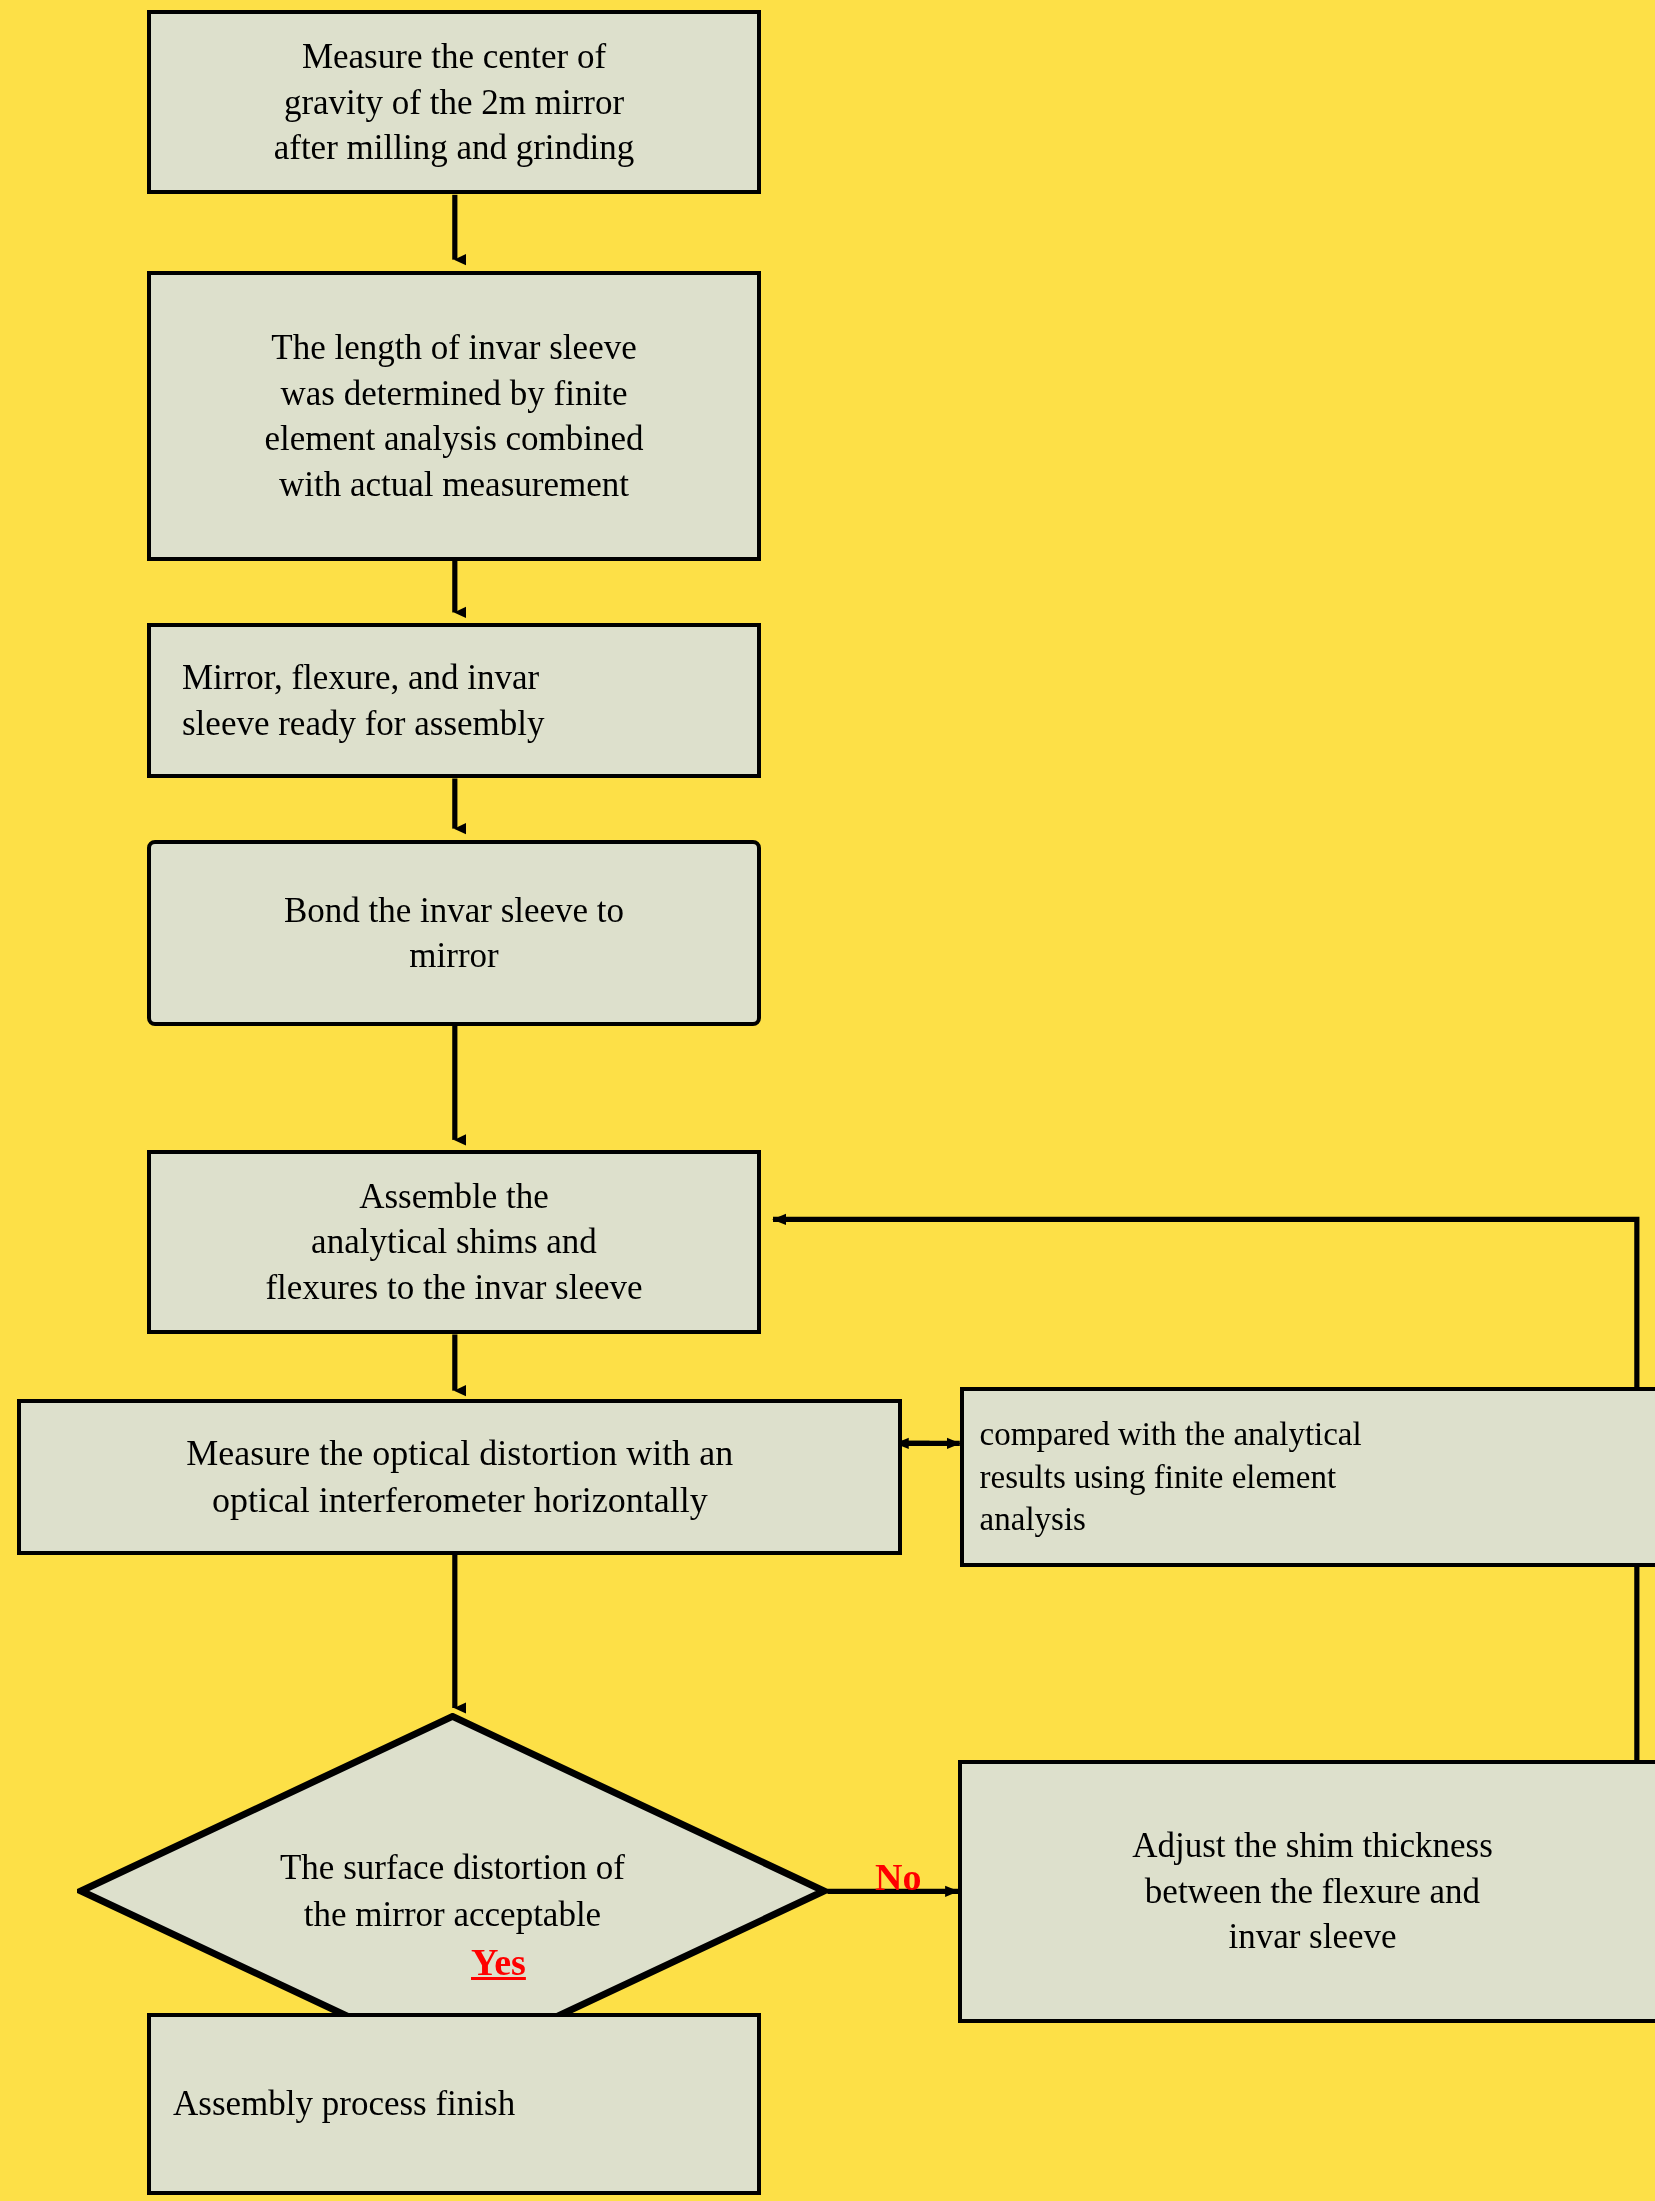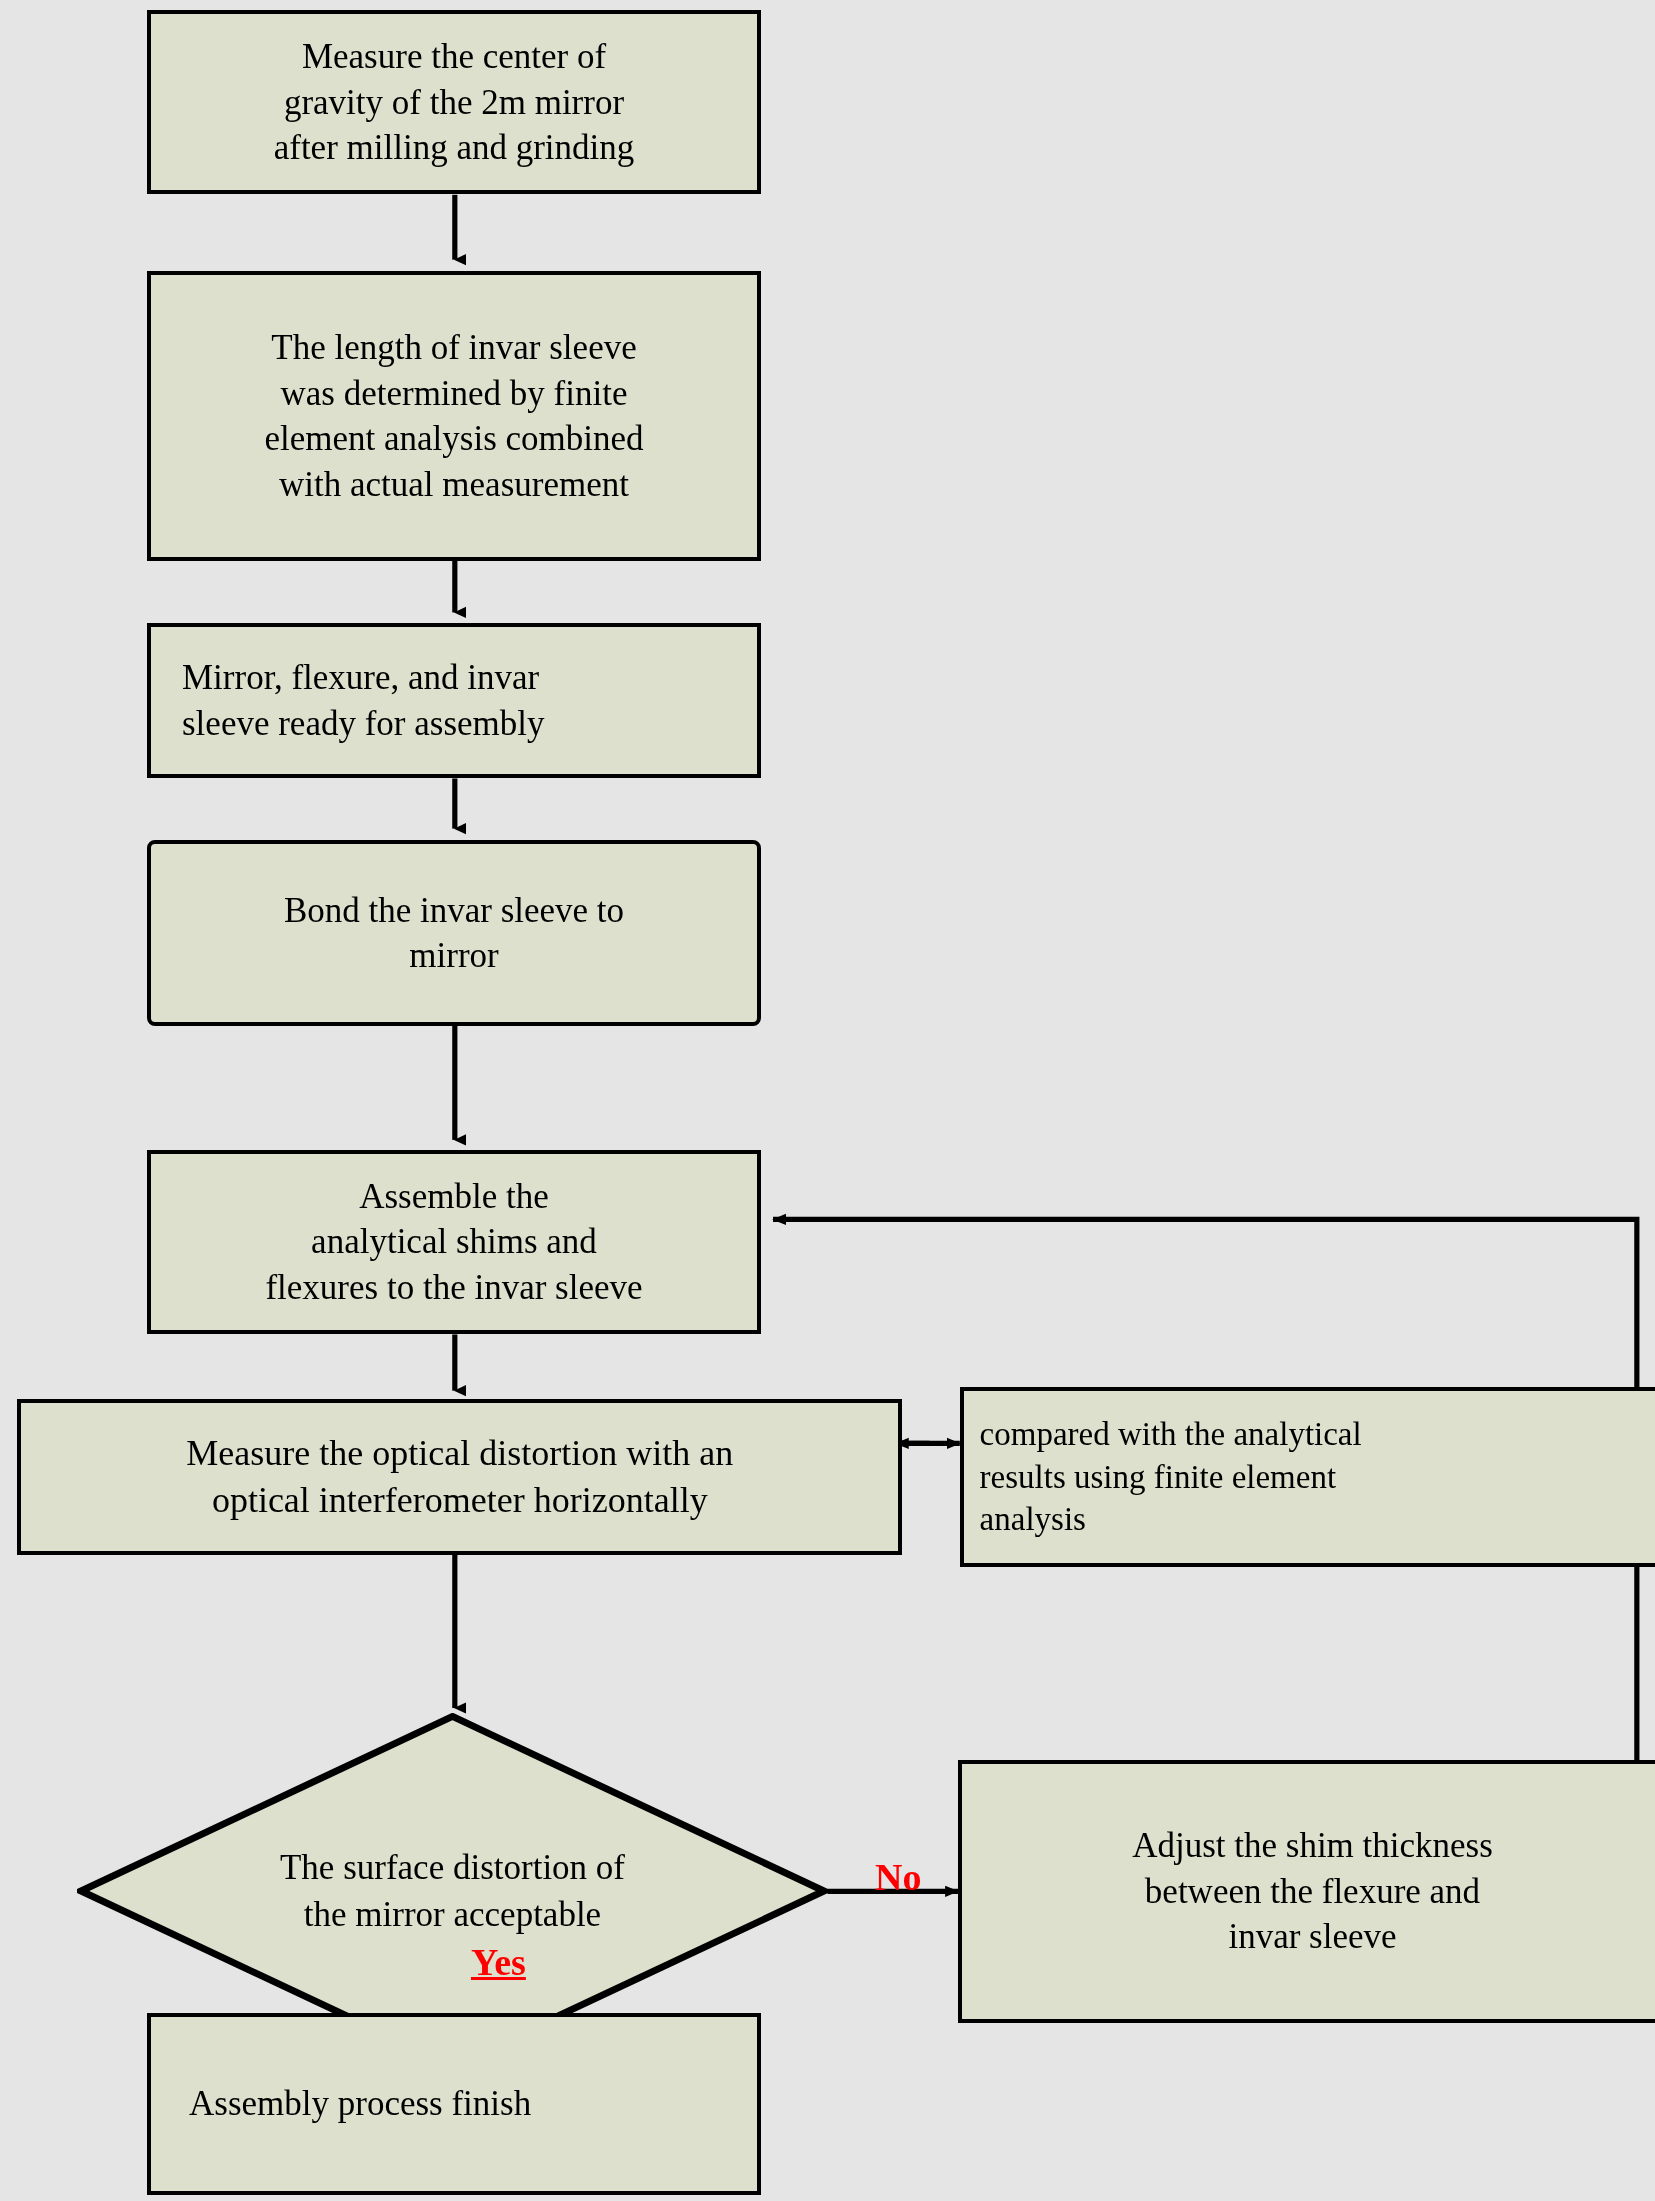--- a/index.html
+++ b/index.html
@@ -5,21 +5,21 @@
 <style>
   html, body {
     margin: 0;
     padding: 0;
     background: #ffffff;
   }
   #canvas {
     position: relative;
     width: 1655px;
     height: 2202px;
-    background: #e5e5e5;
+    background: #fde047;
     overflow: hidden;
     font-family: "Liberation Serif", "DejaVu Serif", serif;
   }
   svg.connectors {
     position: absolute;
     left: 0;
     top: 0;
     width: 1655px;
     height: 2202px;
     pointer-events: none;
@@ -147,21 +147,21 @@
     <div class="label" style="font-size:35px;">The surface distortion of
 the mirror acceptable</div>
   </div>
 
   <div class="node" style="left:958px; top:1760px; width:709px; height:263px; font-size:35px;">
     <span class="txt">Adjust the shim thickness
 between the flexure and
 invar sleeve</span>
   </div>
 
-  <div class="node" style="left:147px; top:2013px; width:614px; height:182px; font-size:35px; justify-content:flex-end; text-align:left; padding-left:38px;">
+  <div class="node" style="left:147px; top:2013px; width:614px; height:182px; font-size:35px; justify-content:flex-end; text-align:left; padding-left:22px;">
     <span class="txt" style="text-align:left;">Assembly process finish</span>
   </div>
 
   <div class="edge-label" style="left:875px; top:1855px; font-size:38px;">No</div>
 
   <div class="edge-label" style="left:471px; top:1940px; font-size:38px;text-decoration:underline;">Yes</div>
 
 </div>
 
 

